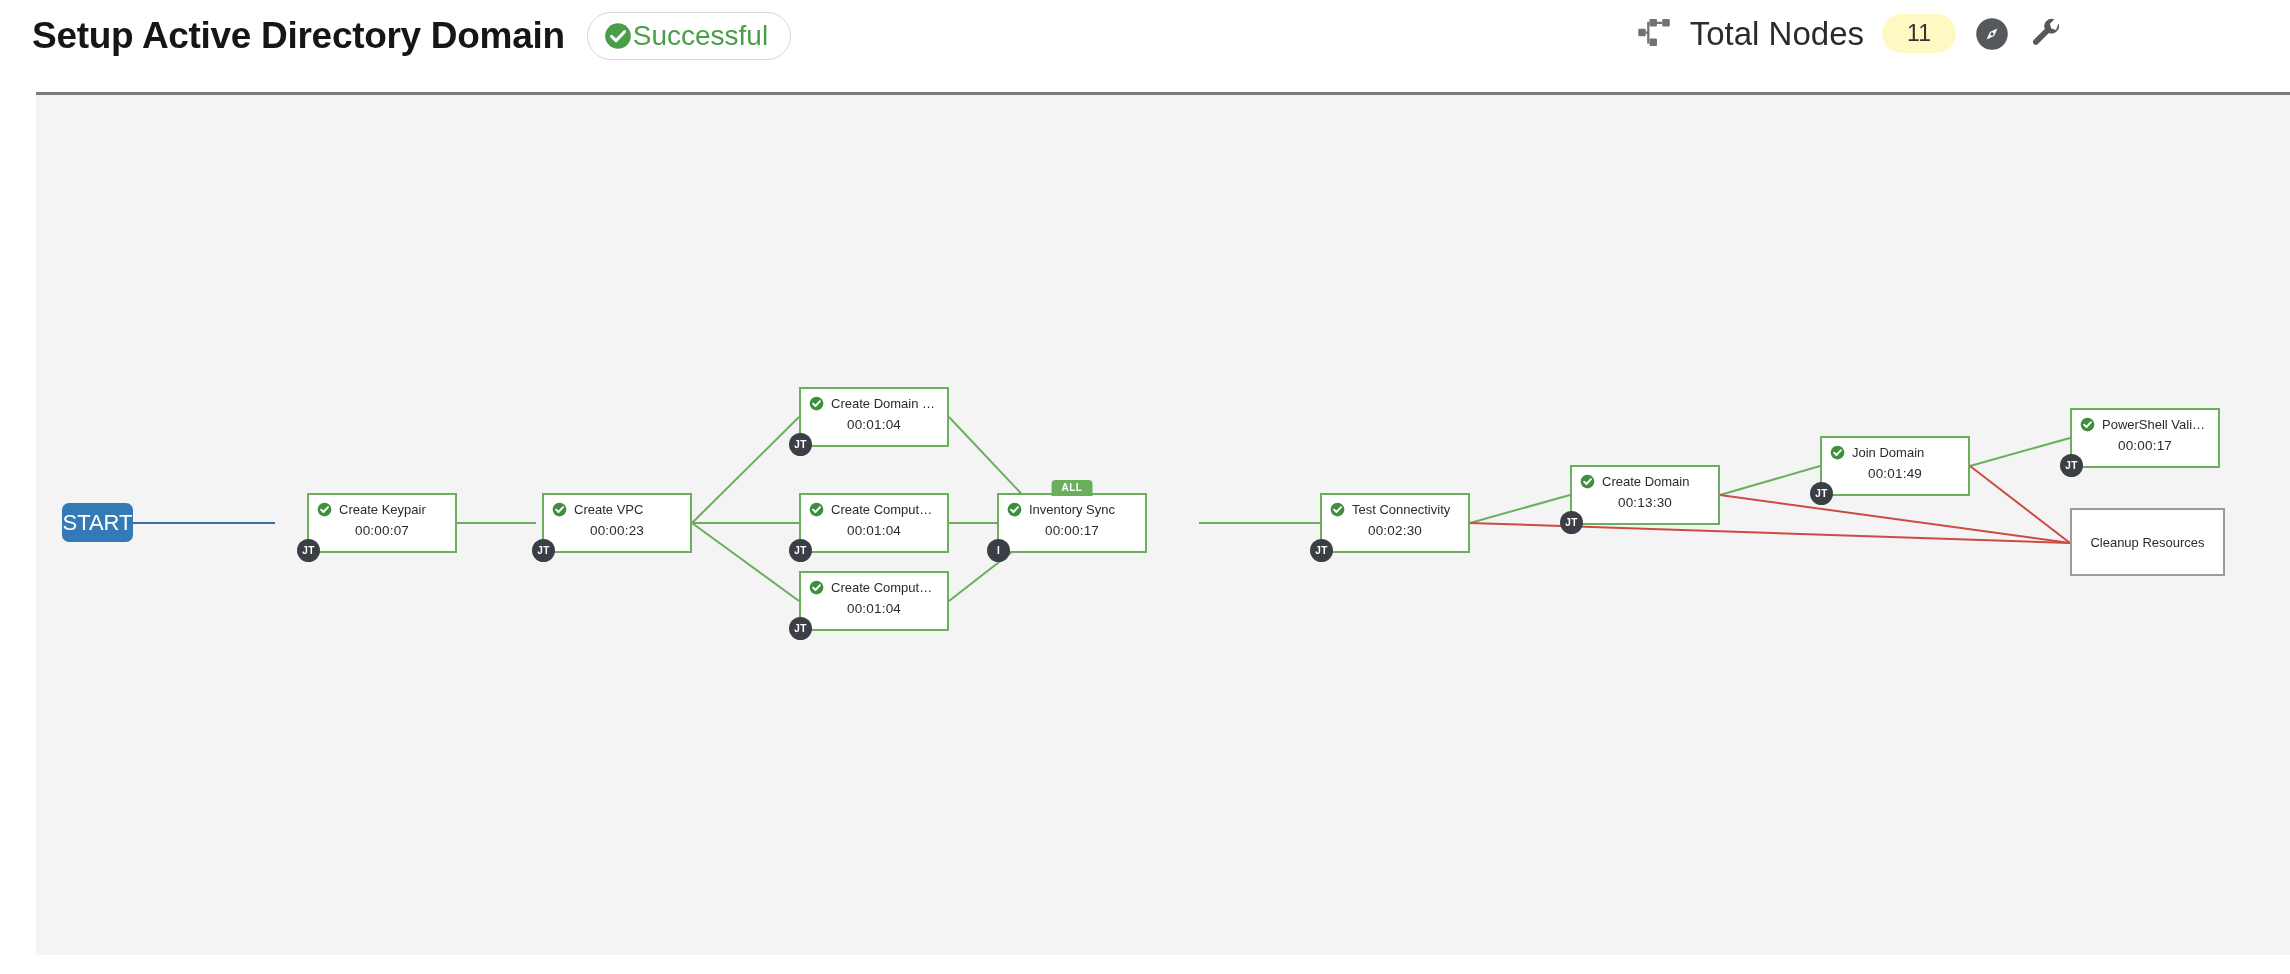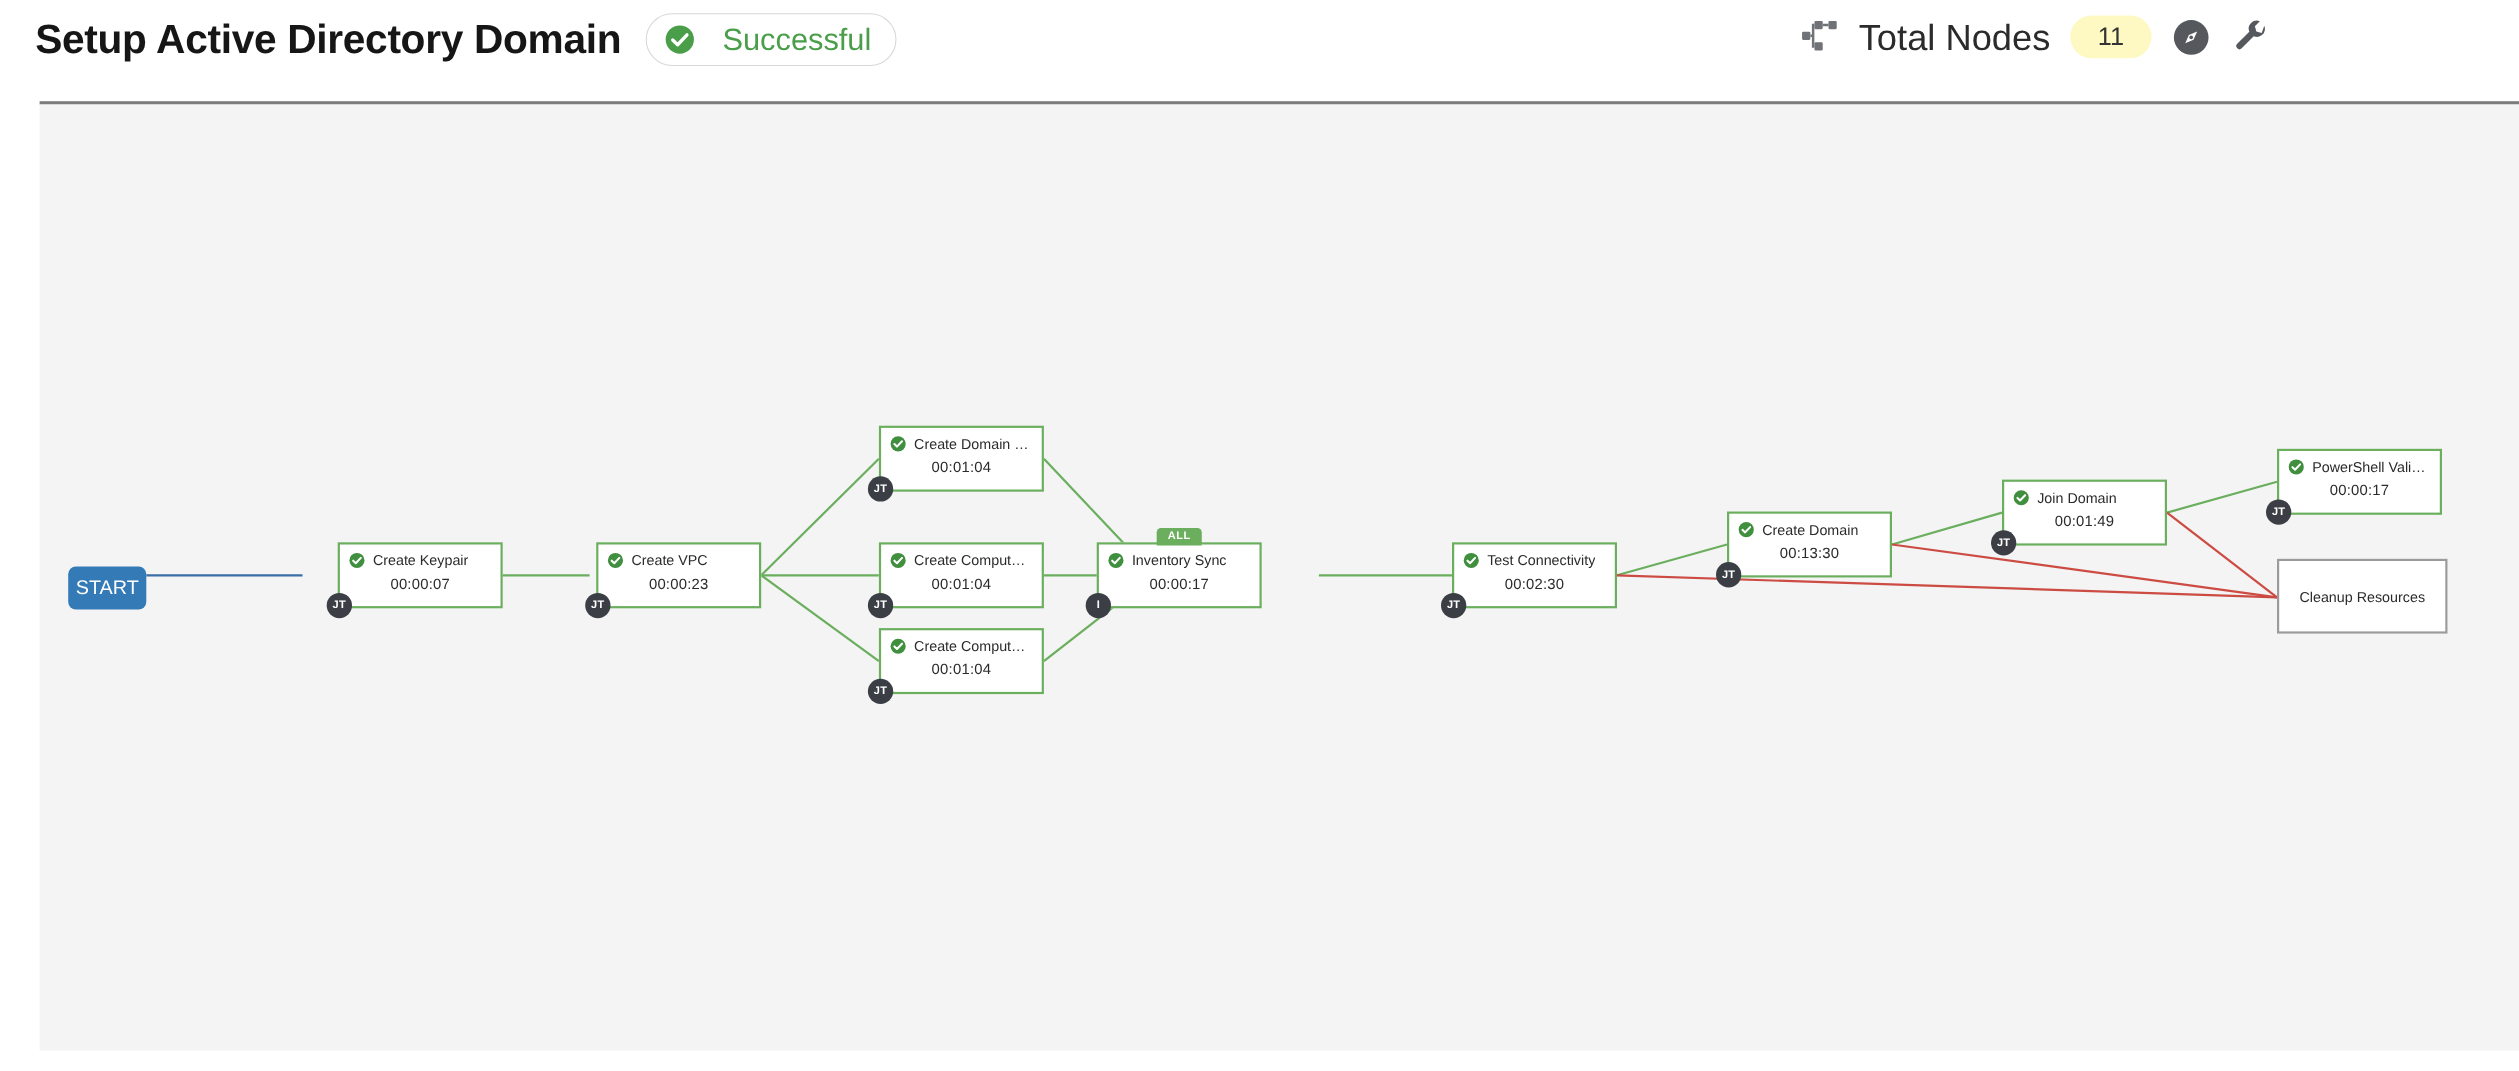--- a/index.html
+++ b/index.html
@@ -33,21 +33,21 @@
   #page-title {
     font-size: 37px;
     font-weight: bold;
     color: #161616;
     letter-spacing: -0.3px;
     white-space: nowrap;
   }
   #status-badge {
     display: flex;
     align-items: center;
-    gap: 25px;
+    gap: 1px;
     border: 1px solid #d8d8d8;
     border-radius: 26px;
     padding: 7px 22px 7px 16px;
     background: #ffffff;
   }
   #status-badge .badge-text {
     font-size: 28px;
     color: #4a9e4a;
     white-space: nowrap;
   }
@@ -100,26 +100,25 @@
     left: 0; top: 0;
     width: 2254px; height: 860px;
   }
 
   
   #start-node {
     position: absolute;
     background: #337ab7;
     border-radius: 7px;
     color: #ffffff;
-    font-size: 18px;
+    font-size: 22px;
     display: flex;
     align-items: center;
     justify-content: center;
     cursor: pointer;
-    margin-top: 12px;
   }
 
   
   .node {
     position: absolute;
     background: #ffffff;
     border: 2px solid #6aae5e;
     box-sizing: border-box;
     cursor: pointer;
   }

